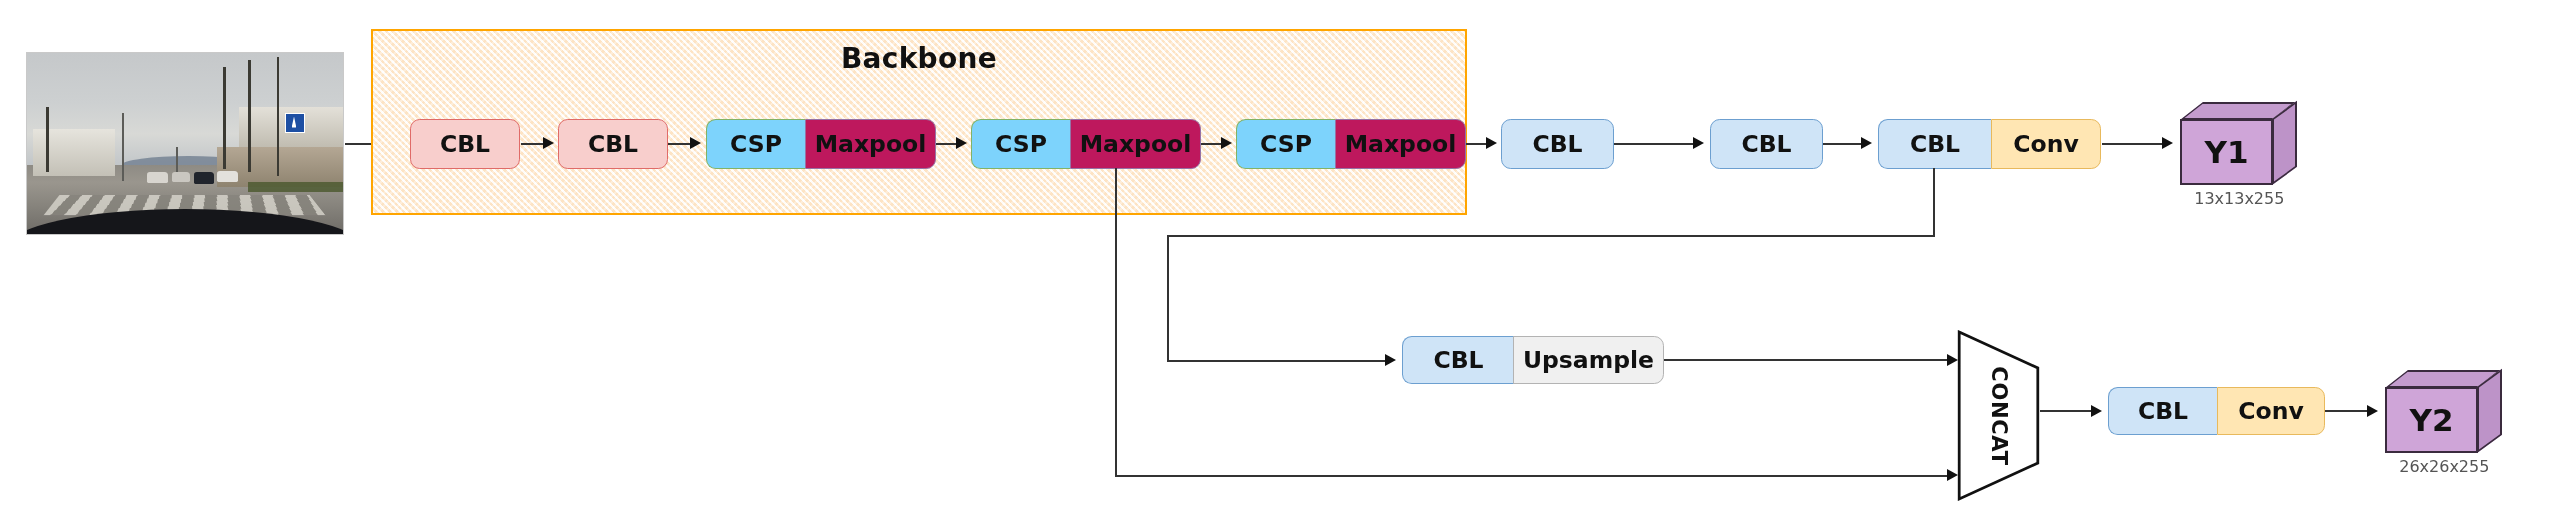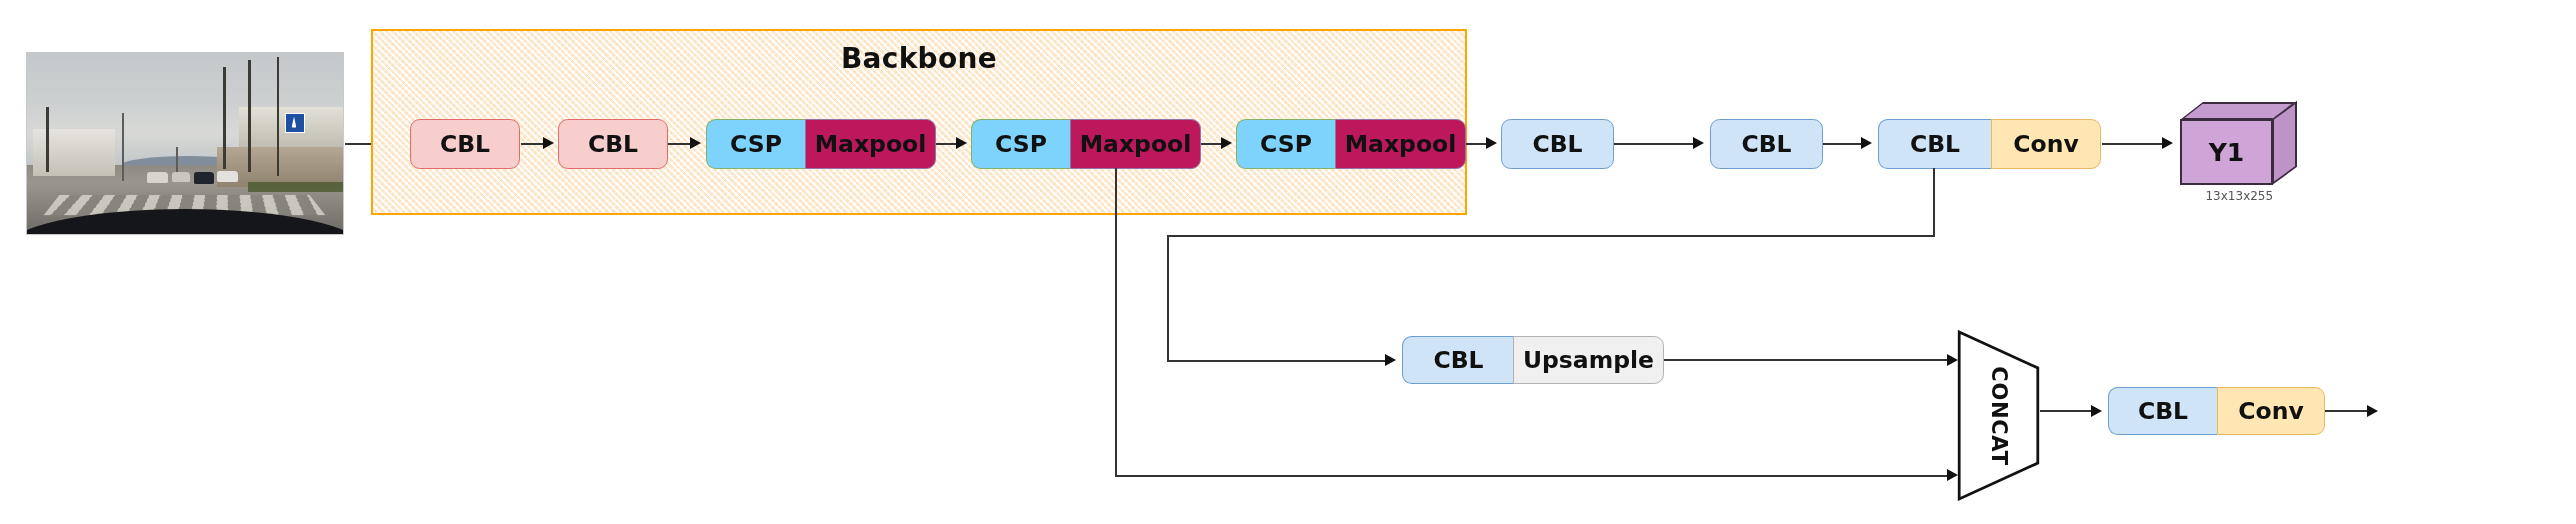--- a/index.html
+++ b/index.html
@@ -92,29 +92,29 @@
     display:flex;align-items:center;justify-content:center;
     font-size:21px;font-weight:700;color:#111;letter-spacing:0.7px;
   }
   .concat-label span{transform:rotate(90deg);display:inline-block;white-space:nowrap;}
 
   
   .cube{position:absolute;width:117px;height:83px;}
   .cube .front{position:absolute;left:0;bottom:0;width:93px;height:66px;
     background:#cfa5d8;border:2.1px solid #3a2b3e;box-sizing:border-box;
     display:flex;align-items:center;justify-content:center;
-    font-size:25px;font-weight:700;color:#111;}
+    font-size:31px;font-weight:700;color:#111;}
   .cube .top{position:absolute;left:0;top:0;width:93px;height:18px;
     background:#c49cce;border:2.1px solid #3a2b3e;box-sizing:border-box;
     transform:skewX(-52deg);transform-origin:bottom left;}
   .cube .side{position:absolute;right:0;bottom:0;width:25px;height:66px;
     background:#bd93c8;border:2.1px solid #3a2b3e;box-sizing:border-box;
     transform:skewY(-36deg);transform-origin:bottom left;}
   .cube-caption{position:absolute;top:87px;left:-9.7px;width:138px;text-align:center;
-    font-size:12px;color:#555;font-family:"DejaVu Sans","Liberation Sans",sans-serif;}
+    font-size:16px;color:#555;font-family:"DejaVu Sans","Liberation Sans",sans-serif;}
 </style>
 </head>
 <body>
 
 <div id="stage">
 
   <div class="photo">
     <div class="ph-sky"></div>
     <div class="ph-hill"></div>
     <div class="ph-road"></div>
@@ -216,15 +216,21 @@
 
   <div class="hline" style="left:2040px;top:410px;width:54px;"></div>
   <div class="arrow" style="left:2091px;top:405px;"></div>
 
   <div class="node n-blue pair-left" style="left:2108px;top:387px;width:109px;height:48px;">CBL</div>
   <div class="node n-yellow pair-right" style="left:2217px;top:387px;width:108px;height:48px;">Conv</div>
 
   <div class="hline" style="left:2325px;top:410px;width:46px;"></div>
   <div class="arrow" style="left:2367px;top:405px;"></div>
 
+  <div class="cube" style="left:2385px;top:370px;">
+    <div class="top"></div>
+    <div class="side"></div>
+    <div class="front">Y2</div>
+    <div class="cube-caption">26x26x255</div>
+  </div>
 
 </div>
 
 
 </body></html>

